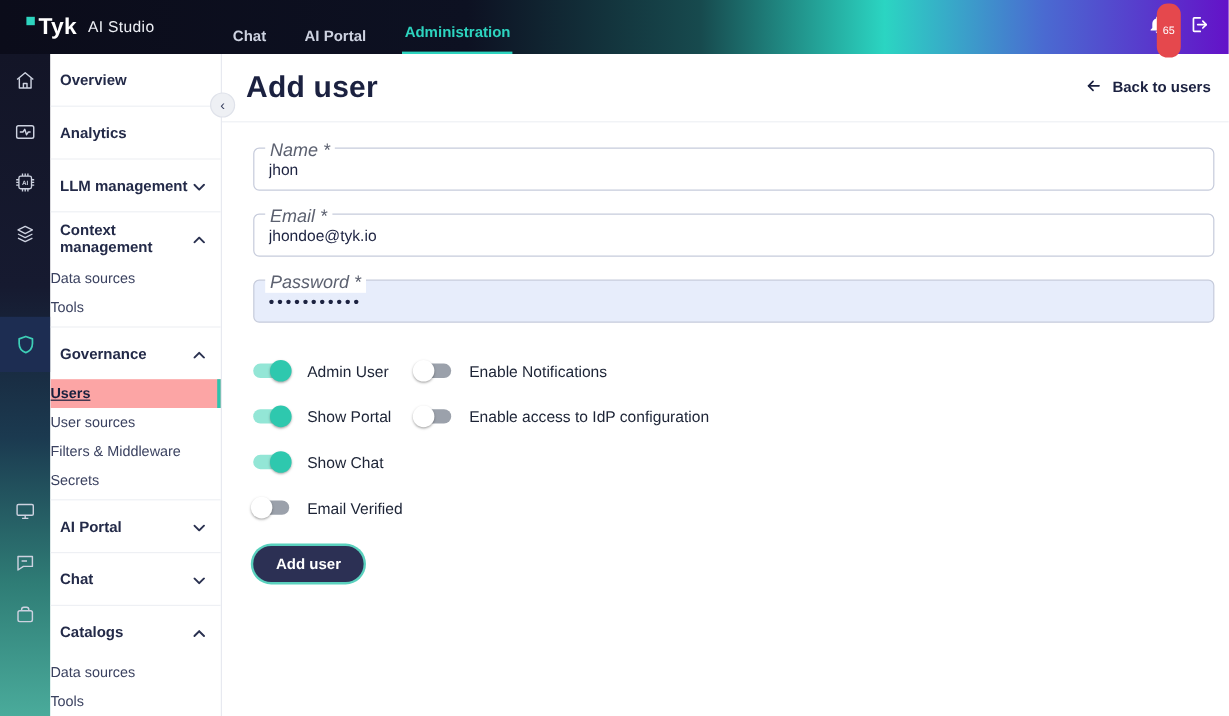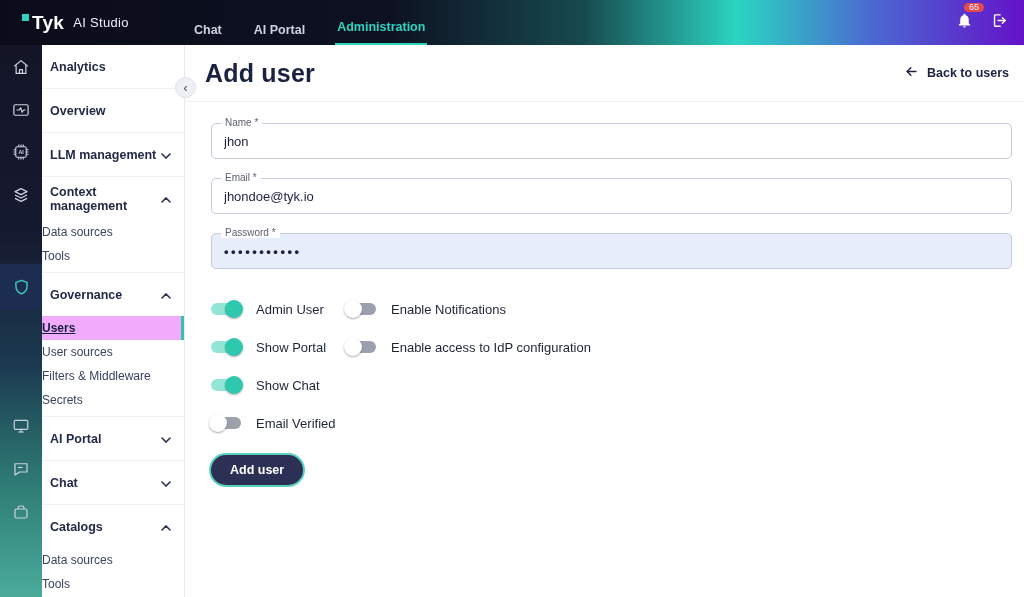--- a/index.html
+++ b/index.html
@@ -14,58 +14,58 @@
   .logo { display:flex; align-items:center; margin-left:22px; }
   .logo-square { width:7px; height:7px; background:#2dd4bf; margin-right:3px; margin-top:-10px; }
   .logo-tyk { color:#fff; font-size:19px; font-weight:700; letter-spacing:.3px; }
   .logo-sub { color:#eef0f6; font-size:13px; font-weight:500; margin-left:9px; letter-spacing:.3px; }
   .tabs { position:absolute; left:192px; top:0; height:45px; display:flex; align-items:flex-end; gap:28px; }
   .tab { color:#cdd2e0; font-size:12.5px; font-weight:600; padding:0 2px 8px; cursor:pointer; }
   .tab.active { color:#2dd4bf; padding-bottom:9px; border-bottom:2px solid #2dd4bf; }
   .topbar-right { position:absolute; right:16px; top:0; height:45px; display:flex; align-items:center; gap:18px; }
   .bell-wrap { position:relative; }
   .badge { position:absolute; top:-9px; right:-11px; background:#e5484d; color:#fff; font-size:9px;
-    font-weight:400; border-radius:9px; padding:0 5px; line-height:1; }
+    font-weight:400; border-radius:9px; padding:18px 5px; line-height:1; }
 
   
   .rail { position:absolute; left:0; top:45px; width:42px; height:552px;
     background:linear-gradient(180deg,#131527 0%,#161a30 35%,#1b3a50 58%,#2f7d76 80%,#4aab9b 100%); }
   .rail-active-block { position:absolute; left:0; top:219px; width:42px; height:46px; background:#1d2d52; }
   .rail-icon { position:absolute; left:0; width:42px; display:flex; justify-content:center; }
 
   
   .sidebar { position:absolute; left:42px; top:45px; width:143px; height:552px; background:#fff;
     border-right:1px solid #e7e9f0; overflow:hidden; }
   .group { border-bottom:1px solid #eef0f4; }
   .group:last-child { border-bottom:none; }
   .top-item { height:43px; display:flex; align-items:center; justify-content:space-between;
     padding:0 13px 0 8px; font-size:12.5px; font-weight:600; color:#232a48; cursor:pointer; }
   .sub-list { padding-bottom:4px; }
   .sub-item { height:24px; display:flex; align-items:center; 
     font-size:12px; color:#3b4260; cursor:pointer; }
-  .sub-item.active { background:#f0abfc; border-right:3px solid #2fc3ac; font-weight:700; color:#18203d;text-decoration:underline; }
+  .sub-item.active { background:#fca5a5; border-right:3px solid #2fc3ac; font-weight:700; color:#18203d;text-decoration:underline; }
   .chev { flex:none; }
 
   .collapse-btn { position:absolute; left:175px; top:77px; width:21px; height:21px; border-radius:50%;
     background:#eef0f4; border:1px solid #dfe2ea; z-index:12; display:flex; align-items:center;
     justify-content:center; color:#3a4160; font-size:12px; line-height:1; cursor:pointer; }
 
   
   .main { position:absolute; left:185px; top:45px; width:839px; height:552px; background:#fff; }
   .main-header { height:57px; border-bottom:1px solid #eef0f4; display:flex; align-items:center;
     justify-content:space-between; padding:0 15px 0 20px; }
   .page-title { font-size:25px; font-weight:700; color:#1b2140; letter-spacing:.2px; }
   .back-link { display:flex; align-items:center; gap:8px; font-size:12.5px; font-weight:700;
     color:#1b2140; cursor:pointer; }
 
   .form-area { padding:21px 0 0 26px; }
   .field { position:relative; width:801px; height:36px; border:1px solid #c6cbdb; border-radius:5px;
     background:#fff; margin-bottom:19px; }
   .field label { position:absolute; top:-7px; left:9px; background:#fff; padding:0 4px;
-    font-size:10px; color:#5c6170; }
+    font-size:15px; color:#5c6170;font-style:italic; }
   .field input { border:none; outline:none; background:transparent; width:100%; height:100%;
     padding:0 12px; font-size:13px; color:#1c2240; font-family:"Liberation Sans", sans-serif; }
   .field.password { background:#e7edfb; }
   .field.password input { letter-spacing:2.5px; font-weight:700; font-size:13px; }
 
   .toggles { margin-top:21px; display:flex; }
   .t-col1 { width:135px; }
   .toggle-item { height:38px; display:flex; align-items:center; }
   .switch { position:relative; width:30px; height:18px; margin-right:15px; flex:none; cursor:pointer; }
   .switch .track { position:absolute; left:0; top:3px; width:30px; height:12px; border-radius:7px; }
@@ -169,26 +169,26 @@
       <svg width="18" height="18" viewBox="0 0 24 24" fill="none" stroke="#cdd2e0" stroke-width="1.6" stroke-linejoin="round">
           <rect x="4" y="8" width="16" height="12" rx="2"></rect>
           <path d="M8 8V6.5A2.5 2.5 0 0 1 10.5 4h3A2.5 2.5 0 0 1 16 6.5V8"></path>
         </svg>
     </div>
   </div>
 
   <div class="sidebar">
     <div class="group">
       <div class="top-item">
+        <span>Overview</span>
+      </div>
+    </div>
+    <div class="group">
+      <div class="top-item">
         <span>Analytics</span>
-      </div>
-    </div>
-    <div class="group">
-      <div class="top-item">
-        <span>Overview</span>
       </div>
     </div>
     <div class="group">
       <div class="top-item">
         <span>LLM management</span>
         <span class="chev"><svg width="10" height="6" viewBox="0 0 10 6" fill="none" stroke="#2a3150" stroke-width="1.6" stroke-linecap="round">
               <polyline points="1,1 5,5 9,1"></polyline>
             </svg></span>
       </div>
     </div>

